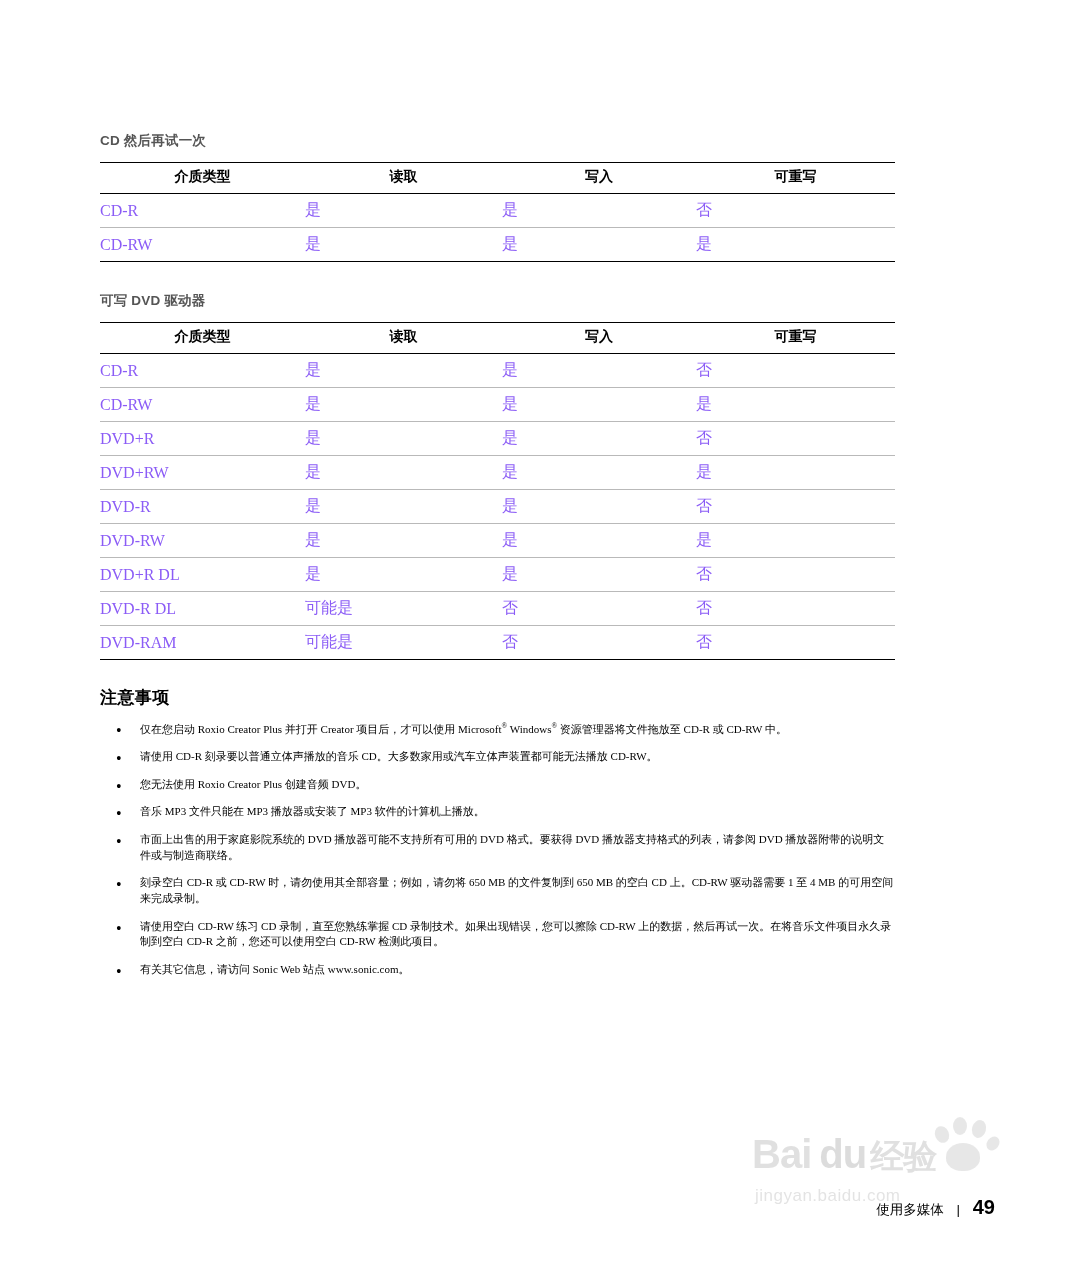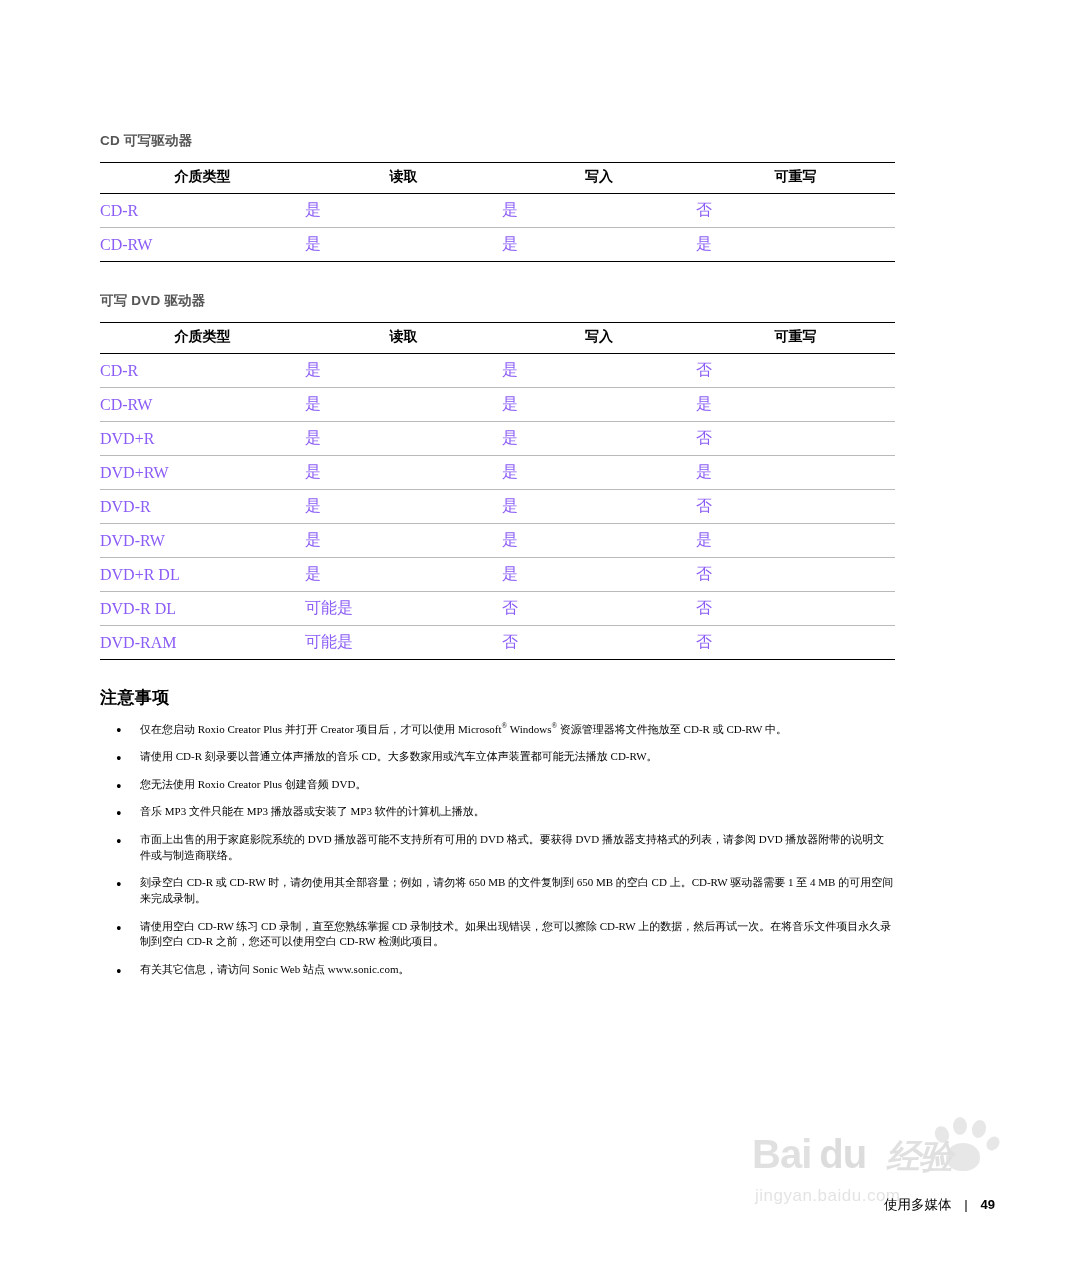--- a/index.html
+++ b/index.html
@@ -116,21 +116,21 @@
     font-size: 13.5px;
     color: #000;
   }
   .footer .sep {
     display: inline-block;
     margin: 0 9px;
     color: #000;
   }
   .footer .pagenum {
     font-weight: bold;
-    font-size: 13px;
+    font-size: 20px;
   }
 
   
   .watermark {
     position: absolute;
     left: 745px;
     top: 1112px;
     width: 260px;
     height: 130px;
     pointer-events: none;
@@ -141,21 +141,21 @@
     left: 7px;
     top: 20px;
     font-family: "Liberation Sans", sans-serif;
     font-weight: bold;
     font-size: 40px;
     color: #9a9a9a;
     letter-spacing: -1px;
     white-space: nowrap;
   }
   .wm-main .blue { color: #8d8d8d; margin-left: 8px; }
-  .wm-main .cn { font-size: 34px; margin-left: 20px; font-style: italic; }
+  .wm-main .cn { font-size: 34px; margin-left: 4px; }
   .wm-sub {
     position: absolute;
     left: 10px;
     top: 74px;
     font-family: "Liberation Sans", sans-serif;
     font-size: 17px;
     color: #a5a5a5;
     letter-spacing: 0.5px;
     white-space: nowrap;
   }
@@ -177,21 +177,21 @@
   .wm-paw .p4 { width: 12px; height: 15px; left: 58px; top: 22px; transform: rotate(36deg); }
   .wm-paw .pad { width: 34px; height: 28px; left: 17px; top: 29px; border-radius: 50% 50% 45% 45%; }
 </style>
 </head>
 <body>
 
 <div class="page">
 
   <div class="content">
 
-    <div class="table-caption">CD 可写驱动器</div>
+    <div class="table-caption">CD 然后再试一次</div>
     <table class="spec">
       <colgroup>
         <col class="col-0">
           <col class="col-1">
           <col class="col-2">
           <col class="col-3">
       </colgroup>
       <thead>
         <tr>
           <th>介质类型</th>

